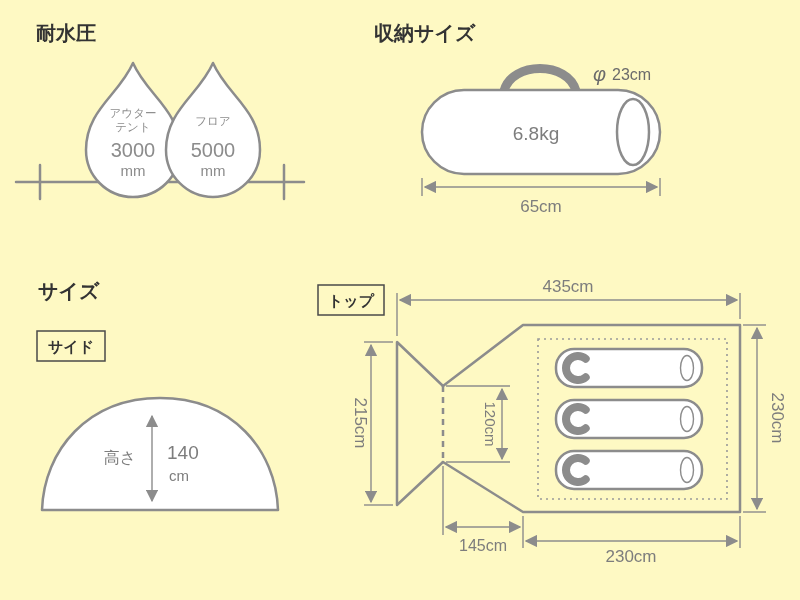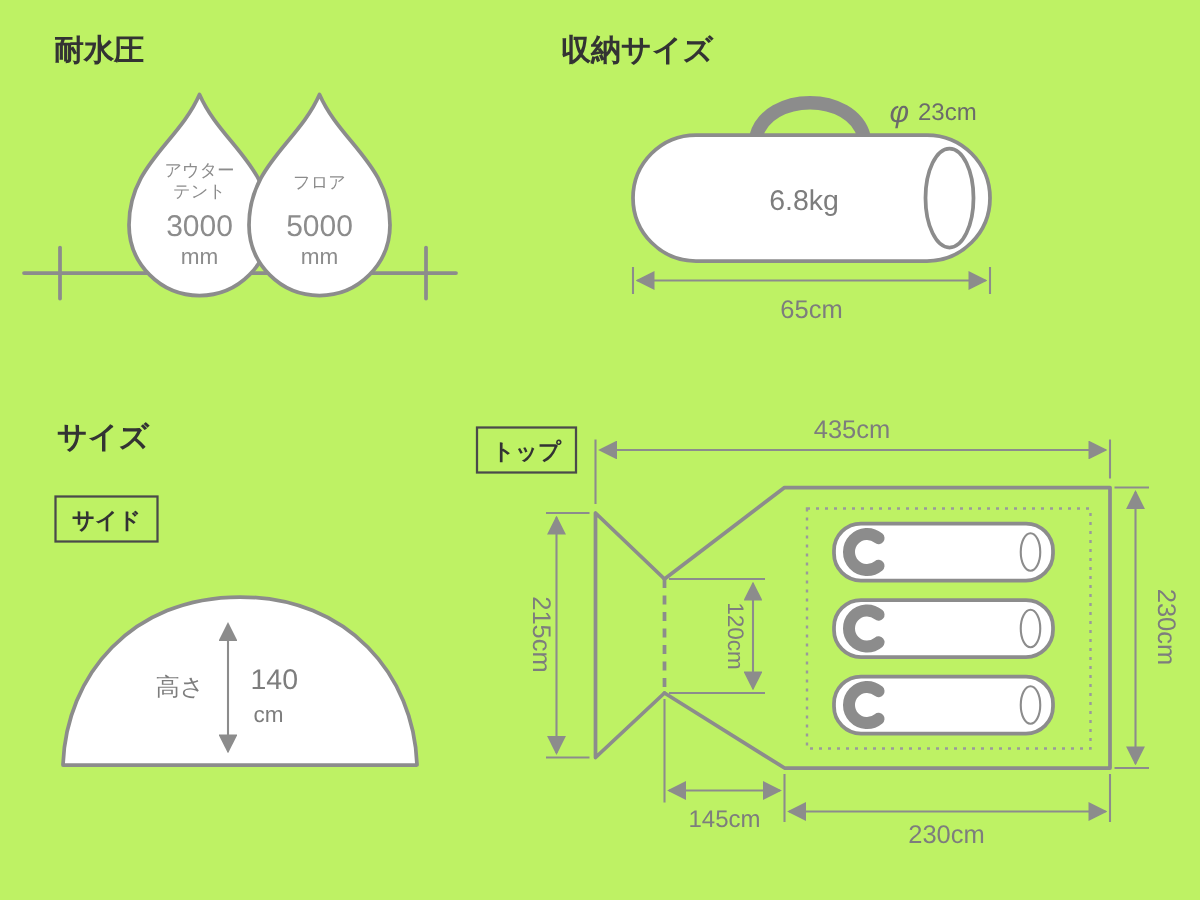--- a/index.html
+++ b/index.html
@@ -1,16 +1,16 @@
 <!DOCTYPE html>
 <html><head>
 <meta charset="utf-8">
 <style>
   html,body{margin:0;padding:0;background:#fff;}
-  #stage{position:relative;width:800px;height:600px;background:#bef264;overflow:hidden;
+  #stage{position:relative;width:800px;height:600px;background:#fef9c3;overflow:hidden;
          font-family:"Liberation Sans","DejaVu Sans",sans-serif;}
   svg{position:absolute;left:0;top:0;}
   text{font-family:"Liberation Sans","DejaVu Sans",sans-serif;}
   .hdr{font-size:20px;font-weight:600;fill:#333333;}
   .tagtxt{font-size:15px;font-weight:600;fill:#333333;}
   .tagbox{fill:none;stroke:#4a4a4a;stroke-width:1.5;}
   .ln{stroke:#8c8c8c;stroke-width:2.5;fill:none;stroke-linejoin:round;stroke-linecap:round;}
   .lnw{stroke:#8c8c8c;stroke-width:2.5;fill:#ffffff;stroke-linejoin:round;}
   .thin{stroke:#8c8c8c;stroke-width:1.4;fill:none;}
   .dash{stroke:#8c8c8c;stroke-width:2.5;fill:none;stroke-dasharray:6 5;}

